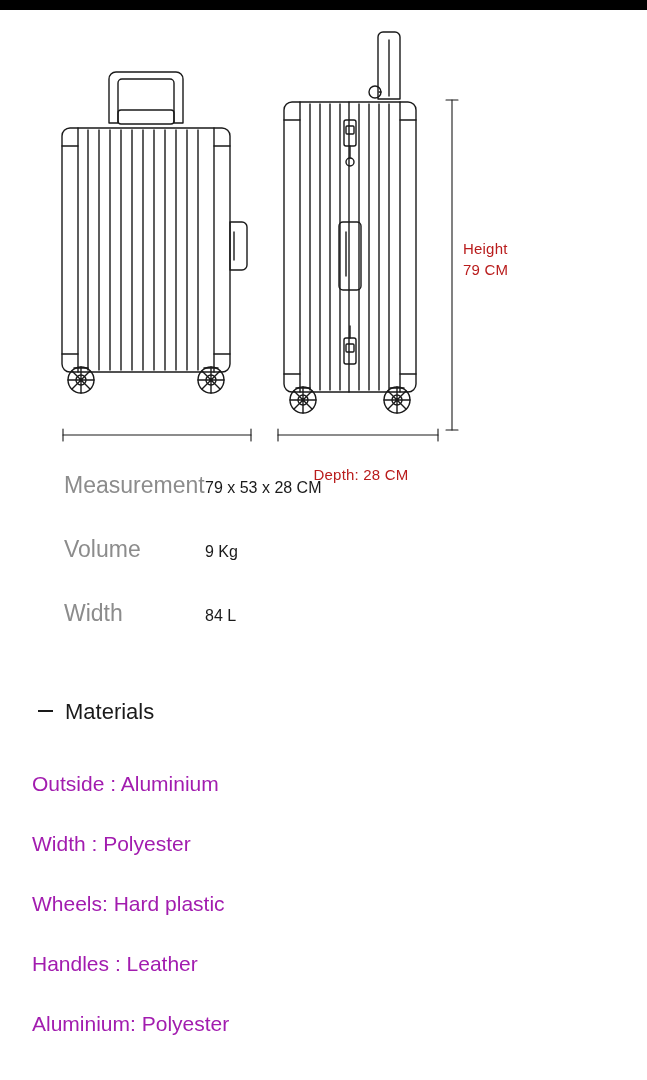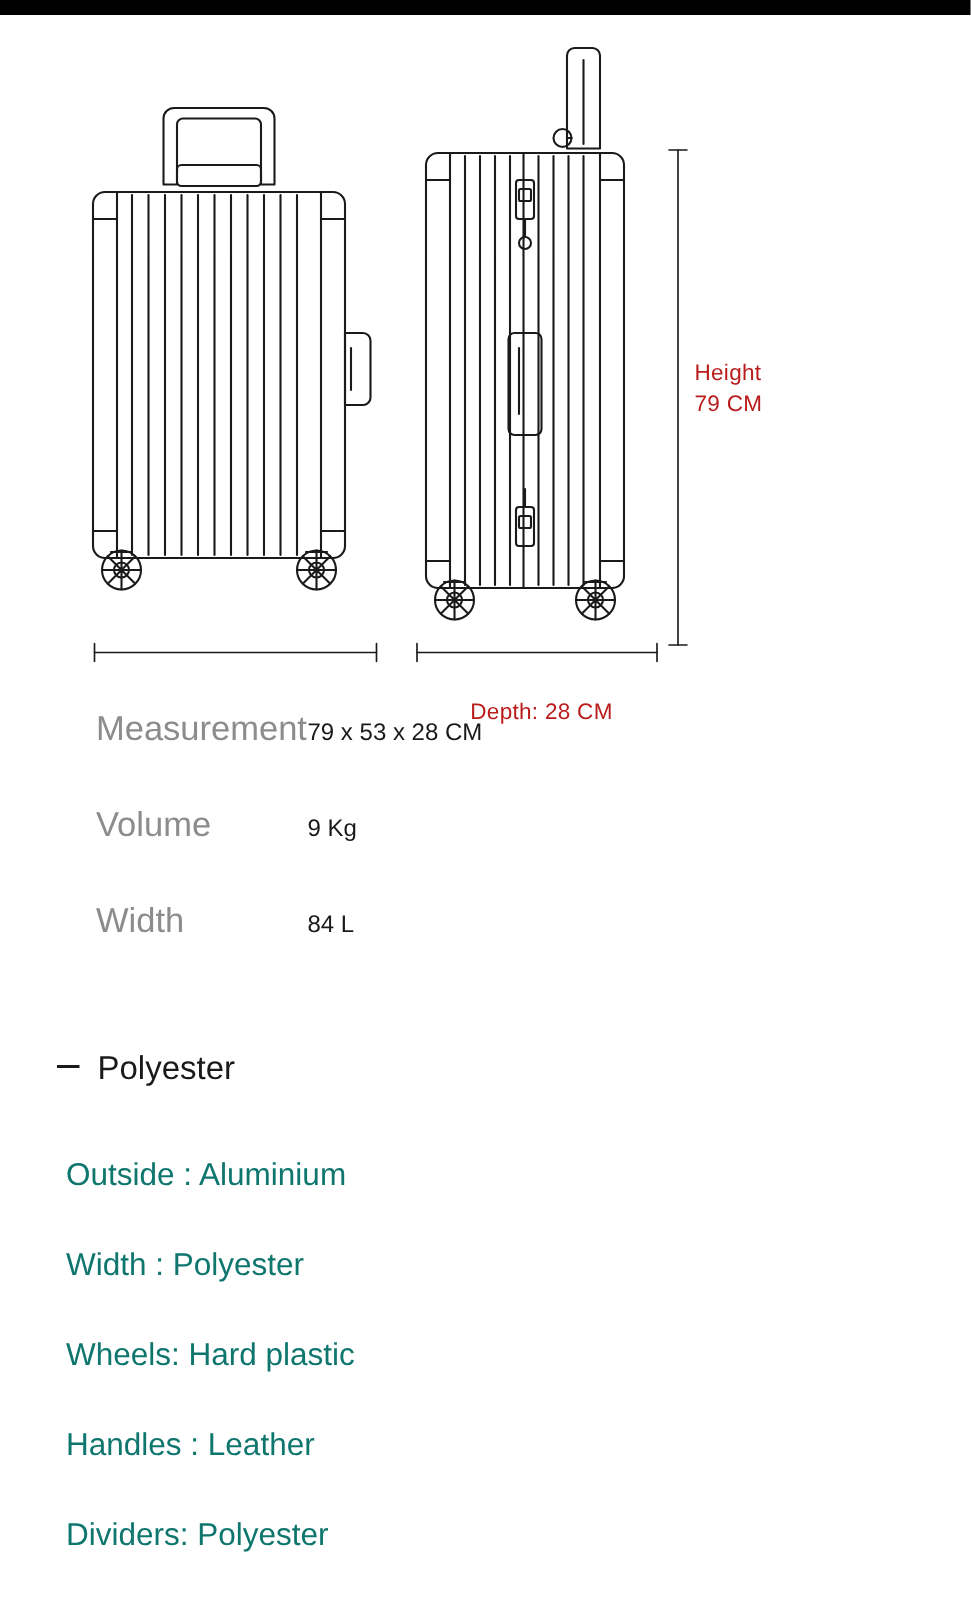--- a/index.html
+++ b/index.html
@@ -107,22 +107,22 @@
   }
   .section-title {
     font-size: 22px;
     color: #1a1a1a;
   }
   .material-list {
     margin-top: 22px;
   }
   .material-item {
     font-size: 21px;
-    color: #0f766e;
-    padding-left: 44px;
+    color: #a21caf;
+    padding-left: 32px;
     height: 60px;
     line-height: 60px;
     white-space: pre;
   }
 </style>
 </head>
 <body>
 
 <div class="top-bar"></div>
 
@@ -233,26 +233,26 @@
       <div class="spec-key">Width</div>
       <div class="spec-val">84 L</div>
     </div>
 
   </div>
 
   <div class="section">
 
     <div class="section-head">
       <span class="minus-icon"></span>
-      <span class="section-title">Polyester</span>
+      <span class="section-title">Materials</span>
     </div>
 
     <div class="material-list">
       <div class="material-item">Outside : Aluminium</div>
       <div class="material-item">Width : Polyester</div>
       <div class="material-item">Wheels: Hard plastic</div>
       <div class="material-item">Handles : Leather</div>
-      <div class="material-item">Dividers: Polyester</div>
+      <div class="material-item">Aluminium: Polyester</div>
     </div>
 
   </div>
 
 </div>
 
 </body></html>

